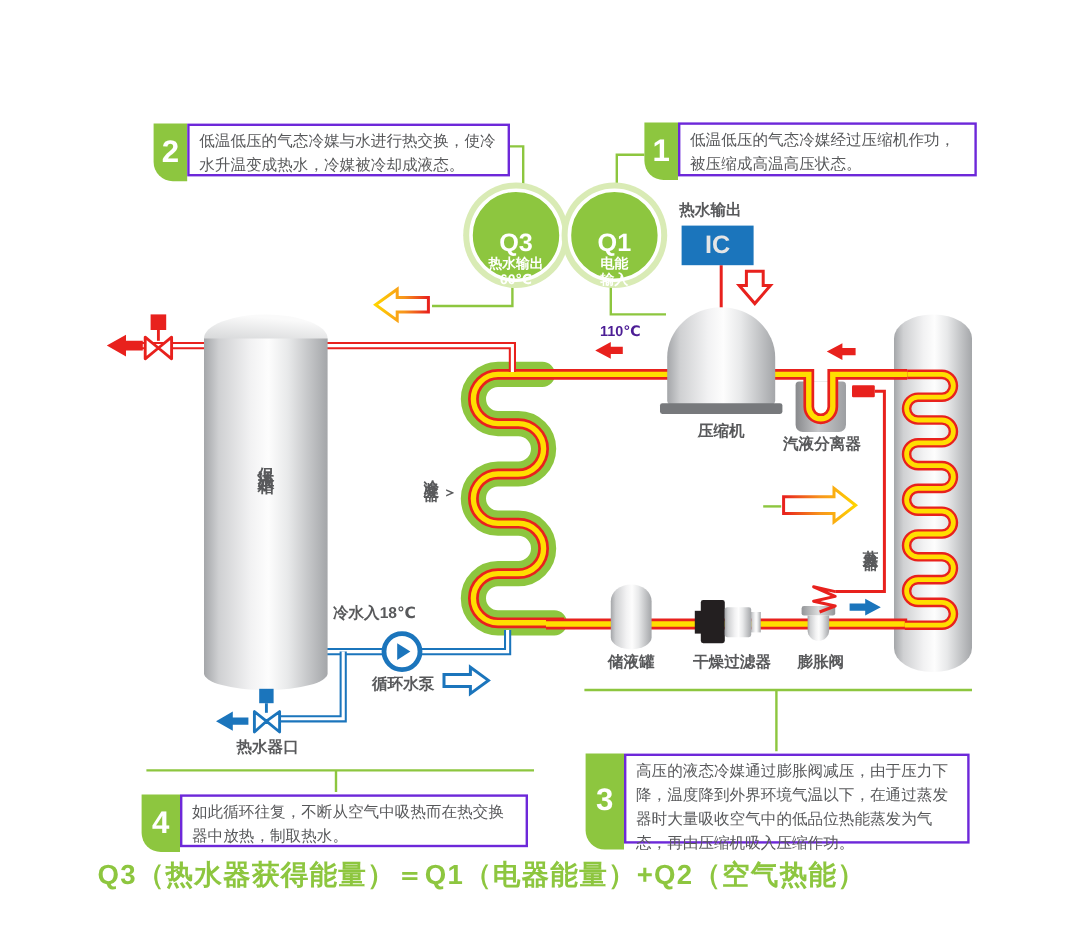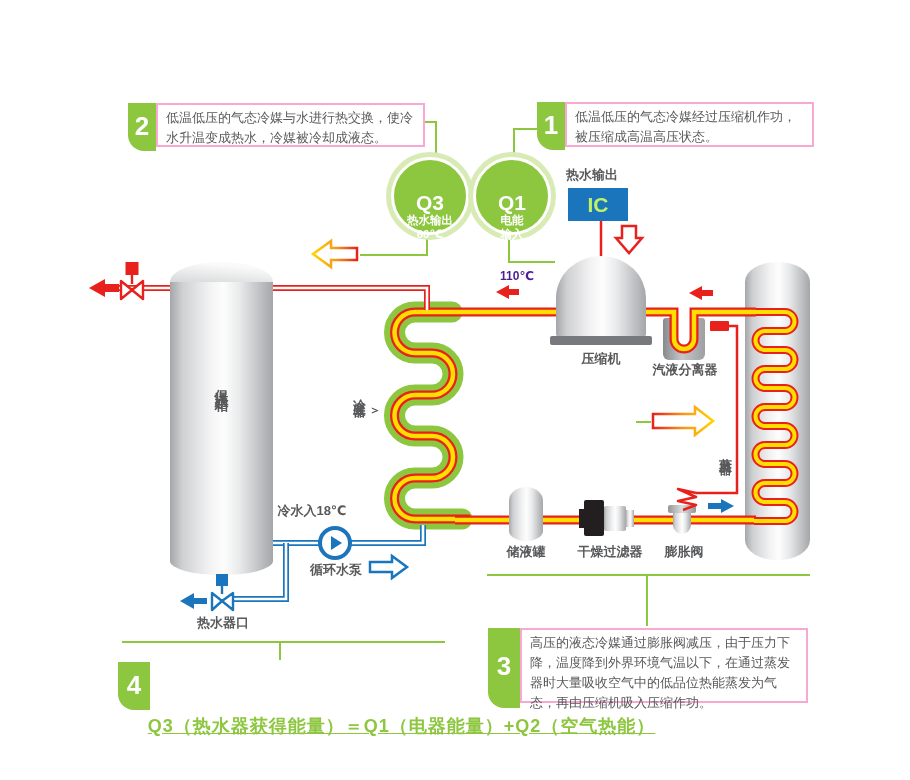--- a/index.html
+++ b/index.html
@@ -8,36 +8,36 @@
   svg{position:absolute;left:0;top:0;}
   .abs{position:absolute;}.z2{z-index:2}.z5{z-index:5}
 
   #title{left:0;top:36px;width:910px;text-align:center;font-size:30px;font-weight:bold;
          letter-spacing:3px;color:#58595B;z-index:4;}
 
   
   .step{display:flex;align-items:flex-start;z-index:4;}
   .step-tab{width:28px;background:#8DC63F;color:#fff;font-weight:bold;font-size:26px;
             text-align:center;border-radius:0 0 0 16px;line-height:40px;}
-  .step-body{background:#fff;border:2px solid #f9a8d4;font-size:13px;line-height:1.55;
+  .step-body{background:#fff;border:2px solid #6d28d9;font-size:13px;line-height:1.55;
              padding:3px 8px;color:#58595B;}
 
   
   .badge{width:72px;height:72px;border-radius:50%;background:#8DC63F;border:3px solid #fff;
          box-shadow:0 0 0 5px #D9EBB5;color:#fff;text-align:center;z-index:4;
          display:flex;flex-direction:column;justify-content:center;}
   .badge .bname{font-size:21px;font-weight:bold;line-height:1.05;margin-top:42px;}
   .badge .bline{font-size:11.5px;font-weight:bold;line-height:1.2;}
 
   .lbl{font-size:13px;font-weight:bold;color:#58595B;white-space:nowrap;z-index:4;}
   .lbl-c{transform:translateX(-50%);}
   .vlbl{writing-mode:vertical-rl;text-orientation:upright;font-size:13px;font-weight:bold;
         color:#58595B;letter-spacing:3px;z-index:4;}
 
-  #ic-chip{left:568px;top:188px;width:60px;height:33px;background:#1B75BC;color:#bef264;
+  #ic-chip{left:568px;top:188px;width:60px;height:33px;background:#1B75BC;color:#e5e5e5;
            font-size:21px;font-weight:bold;text-align:center;line-height:33px;z-index:4;}
 
   
   .metal-h{background:linear-gradient(90deg,#a4a6a9 0%,#cfd0d2 12%,#f2f2f3 38%,#fdfdfd 52%,#e8e9ea 68%,#a4a6a9 100%);}
   #tank-lid{left:170px;top:262px;width:103px;height:40px;border-radius:50%;
             background:linear-gradient(185deg,#fafafa 15%,#bfc1c3 90%);z-index:3;}
   #tank-body{left:170px;top:282px;width:103px;height:293px;
              border-radius:0 0 51px 51px / 0 0 14px 14px;z-index:3;}
   #tank-label{left:213px;top:378px;font-size:14px;z-index:4;}
   #evaporator-shell{left:745px;top:262px;width:65px;height:298px;border-radius:32px/20px;z-index:1;}
@@ -55,22 +55,22 @@
   #filter-barrel{left:604px;top:506px;width:22px;height:25px;border-radius:2px;z-index:3;}
   #filter-tip{left:626px;top:510px;width:8px;height:17px;z-index:3;}
   #expv-flange{left:668px;top:505px;width:28px;height:8px;border-radius:2px;z-index:3;
                background:linear-gradient(90deg,#939598,#dcdddd,#939598);}
   #expv-body{left:673px;top:513px;width:18px;height:21px;border-radius:0 0 9px 9px;z-index:3;}
   #pump{left:318px;top:526px;width:26px;height:26px;border-radius:50%;background:#fff;
         border:4px solid #1B75BC;display:flex;align-items:center;justify-content:center;z-index:3;}
   #pump .tri{width:0;height:0;border-left:11px solid #1B75BC;border-top:7px solid transparent;
              border-bottom:7px solid transparent;margin-left:3px;}
 
-  #formula{left:0;top:714px;width:803px;text-align:center;font-size:18px;font-weight:bold;
-           color:#8DC63F;letter-spacing:1px;z-index:4;text-decoration:underline;}
+  #formula{left:0;top:714px;width:803px;text-align:center;font-size:23px;font-weight:bold;
+           color:#8DC63F;letter-spacing:1px;z-index:4;}
 </style>
 </head>
 <body>
 
 <div id="stage">
 
   <div class="abs metal-h" id="evaporator-shell"></div>
   <div class="abs" id="separator-shell"></div>
   <div class="abs" id="separator-slot"></div>
 
@@ -148,20 +148,21 @@
   <div class="abs step" style="left:128px;top:103px;">
     <div class="step-tab" style="height:48px;line-height:46px;">2</div>
     <div class="step-body" style="width:249px;height:34px;">低温低压的气态冷媒与水进行热交换，使冷水升温变成热水，冷媒被冷却成液态。</div>
   </div>
   <div class="abs step" style="left:488px;top:628px;">
     <div class="step-tab" style="height:80px;line-height:76px;width:32px;">3</div>
     <div class="step-body" style="width:268px;height:65px;">高压的液态冷媒通过膨胀阀减压，由于压力下降，温度降到外界环境气温以下，在通过蒸发器时大量吸收空气中的低品位热能蒸发为气态，再由压缩机吸入压缩作功。</div>
   </div>
   <div class="abs step" style="left:118px;top:662px;">
     <div class="step-tab" style="height:48px;line-height:46px;width:32px;">4</div>
+    <div class="step-body" style="width:270px;height:34px;">如此循环往复，不断从空气中吸热而在热交换器中放热，制取热水。</div>
   </div>
 
   <div class="abs badge" style="left:391px;top:157px;">
     <div class="bname">Q3</div>
     <div class="bline">热水输出</div>
     <div class="bline">60℃</div>
   </div>
   <div class="abs badge" style="left:473px;top:157px;">
     <div class="bname">Q1</div>
     <div class="bline">电能</div>

